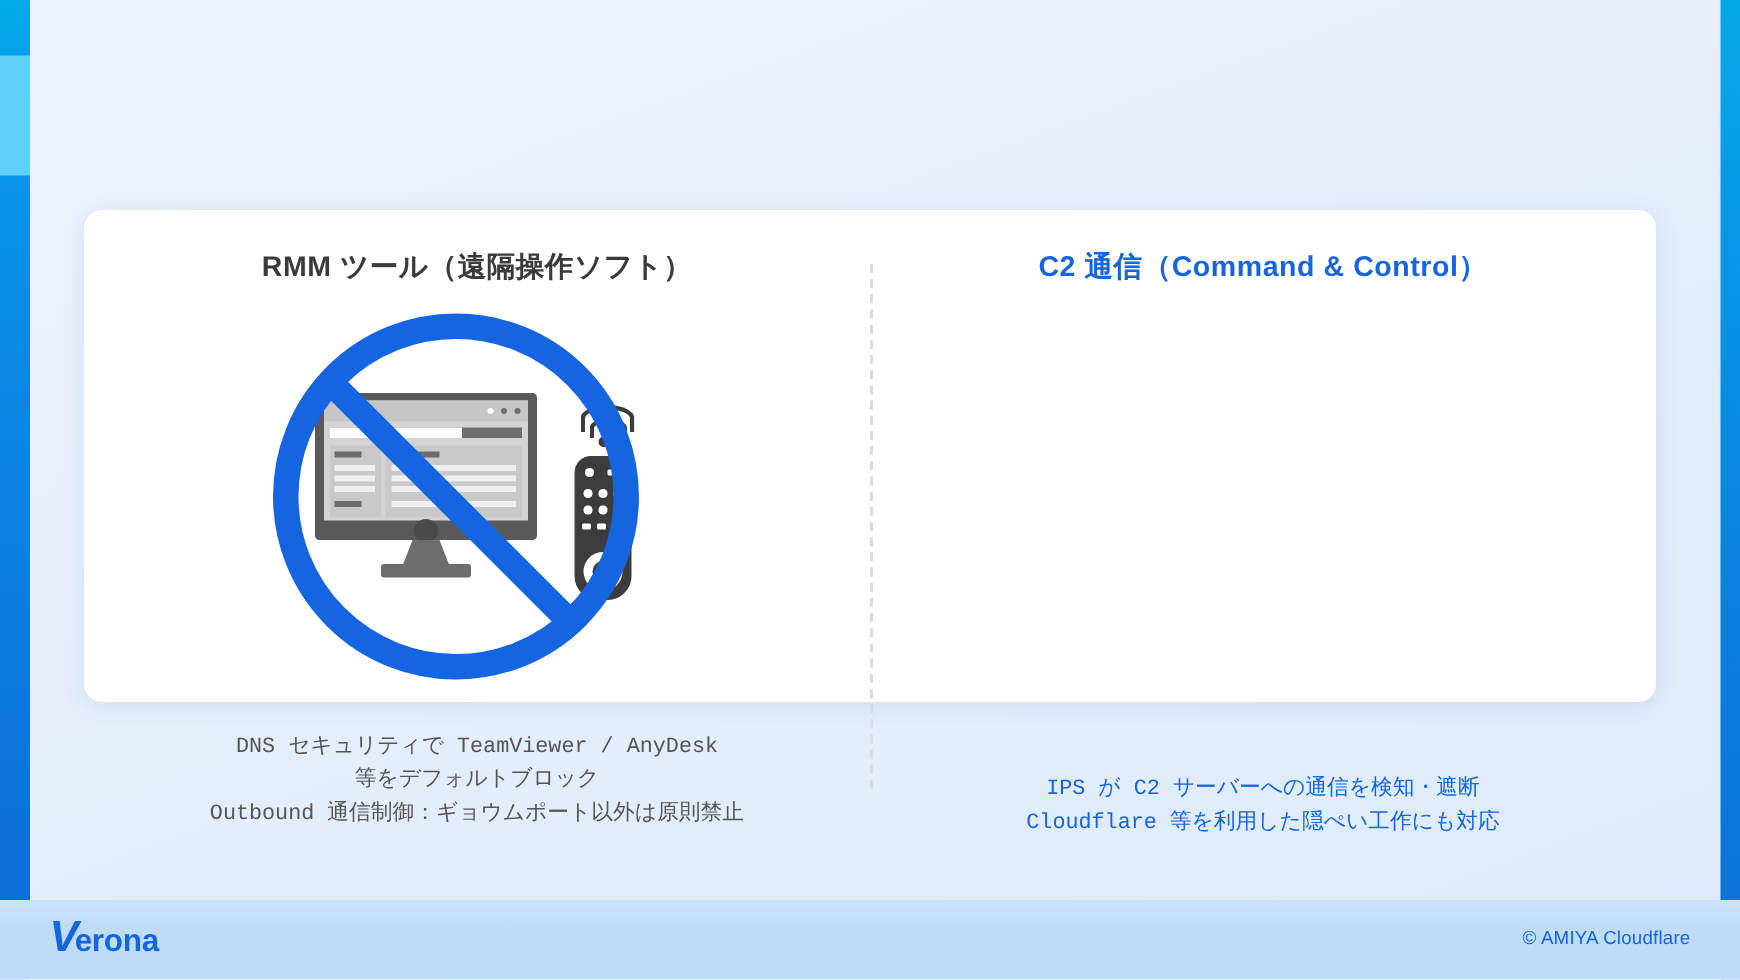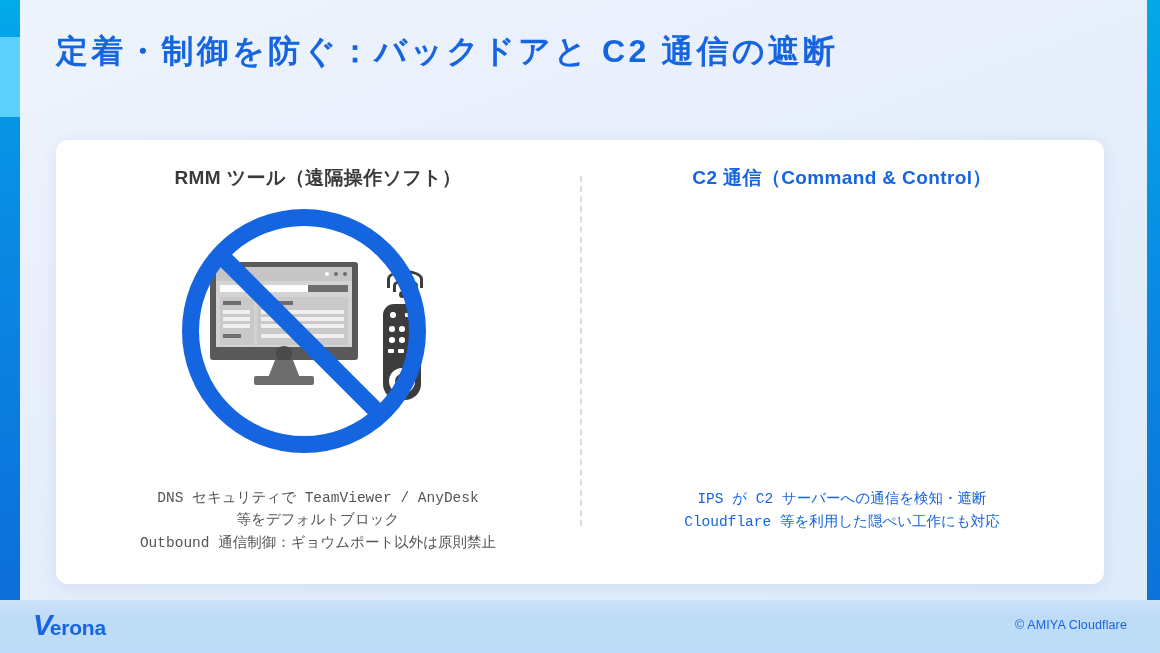--- a/index.html
+++ b/index.html
@@ -30,21 +30,21 @@
   .header{
     position:absolute;left:0;top:0;width:1160px;height:118px;
   }
   .title{
     position:absolute;left:56px;top:30px;
     font-size:32px;font-weight:bold;color:#1565e0;
     letter-spacing:.10em;white-space:nowrap;
   }
   
   .card{
-    position:absolute;left:56px;top:140px;width:1048px;height:444px;
+    position:absolute;left:56px;top:140px;width:1048px;height:328px;
     background:#ffffff;border-radius:12px;
     box-shadow:0 2px 16px rgba(40,90,160,.10);
   }
   .divider{
     position:absolute;left:524px;top:36px;width:0;height:350px;
     border-left:2px dashed #dcdcdc;
   }
   .col{position:absolute;top:0;height:444px;}
   .col-left{left:0;width:524px;}
   .col-right{left:524px;width:524px;}
@@ -52,21 +52,21 @@
     position:absolute;top:25px;left:0;width:100%;text-align:center;
     font-size:19px;font-weight:bold;letter-spacing:.02em;
   }
   .col-head.dark{color:#3a3a3a;}
   .col-head.blue{color:#1565e0;}
   .caption{
     position:absolute;left:0;width:100%;text-align:center;
     font-size:14.5px;line-height:1.55;white-space:pre-line;font-family:Liberation Mono, monospace;
   }
   .caption.gray{bottom:30px;color:#555555;}
-  .caption.blue{bottom:51px;color:#1565e0;}
+  .caption.blue{bottom:24px;color:#1565e0;}
   
   .art-left{
     position:absolute;left:50px;top:62px;width:420px;height:290px;
   }
   .nosign{
     position:absolute;left:76px;top:7px;width:244px;height:244px;
     border:17px solid #1565e0;border-radius:50%;box-sizing:border-box;
     z-index:5;
   }
   .nobar{
@@ -168,23 +168,20 @@
 </head>
 <body>
 
 <div class="slide">
 
   <div class="edge-left">
     <div class="edge-left-hl"></div>
   </div>
   <div class="edge-right"></div>
 
-  <div class="header">
-    <div class="title">定着・制御を防ぐ：バックドアと C2 通信の遮断</div>
-  </div>
 
   <div class="card">
     <div class="divider"></div>
 
     <div class="col col-left">
       <div class="col-head dark">RMM ツール（遠隔操作ソフト）</div>
 
       <div class="art-left">
 
         <div class="monitor">

